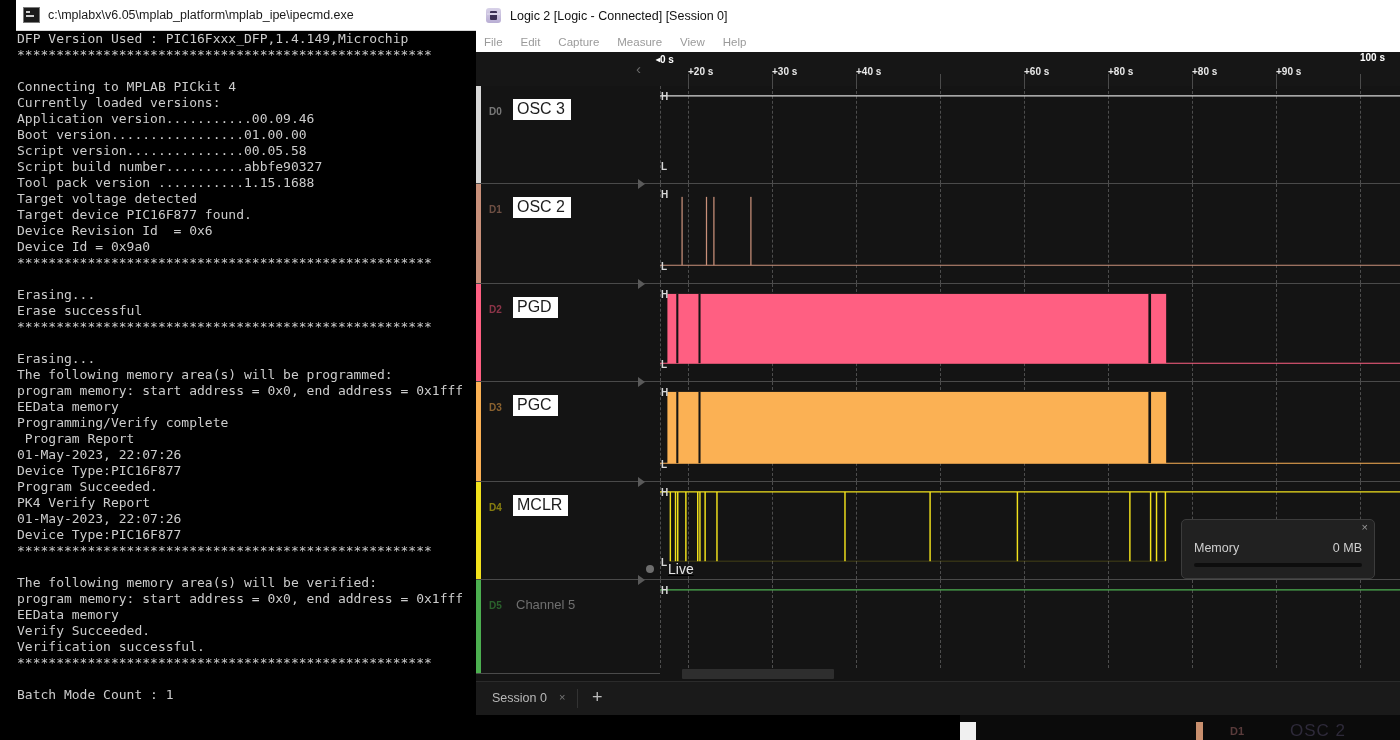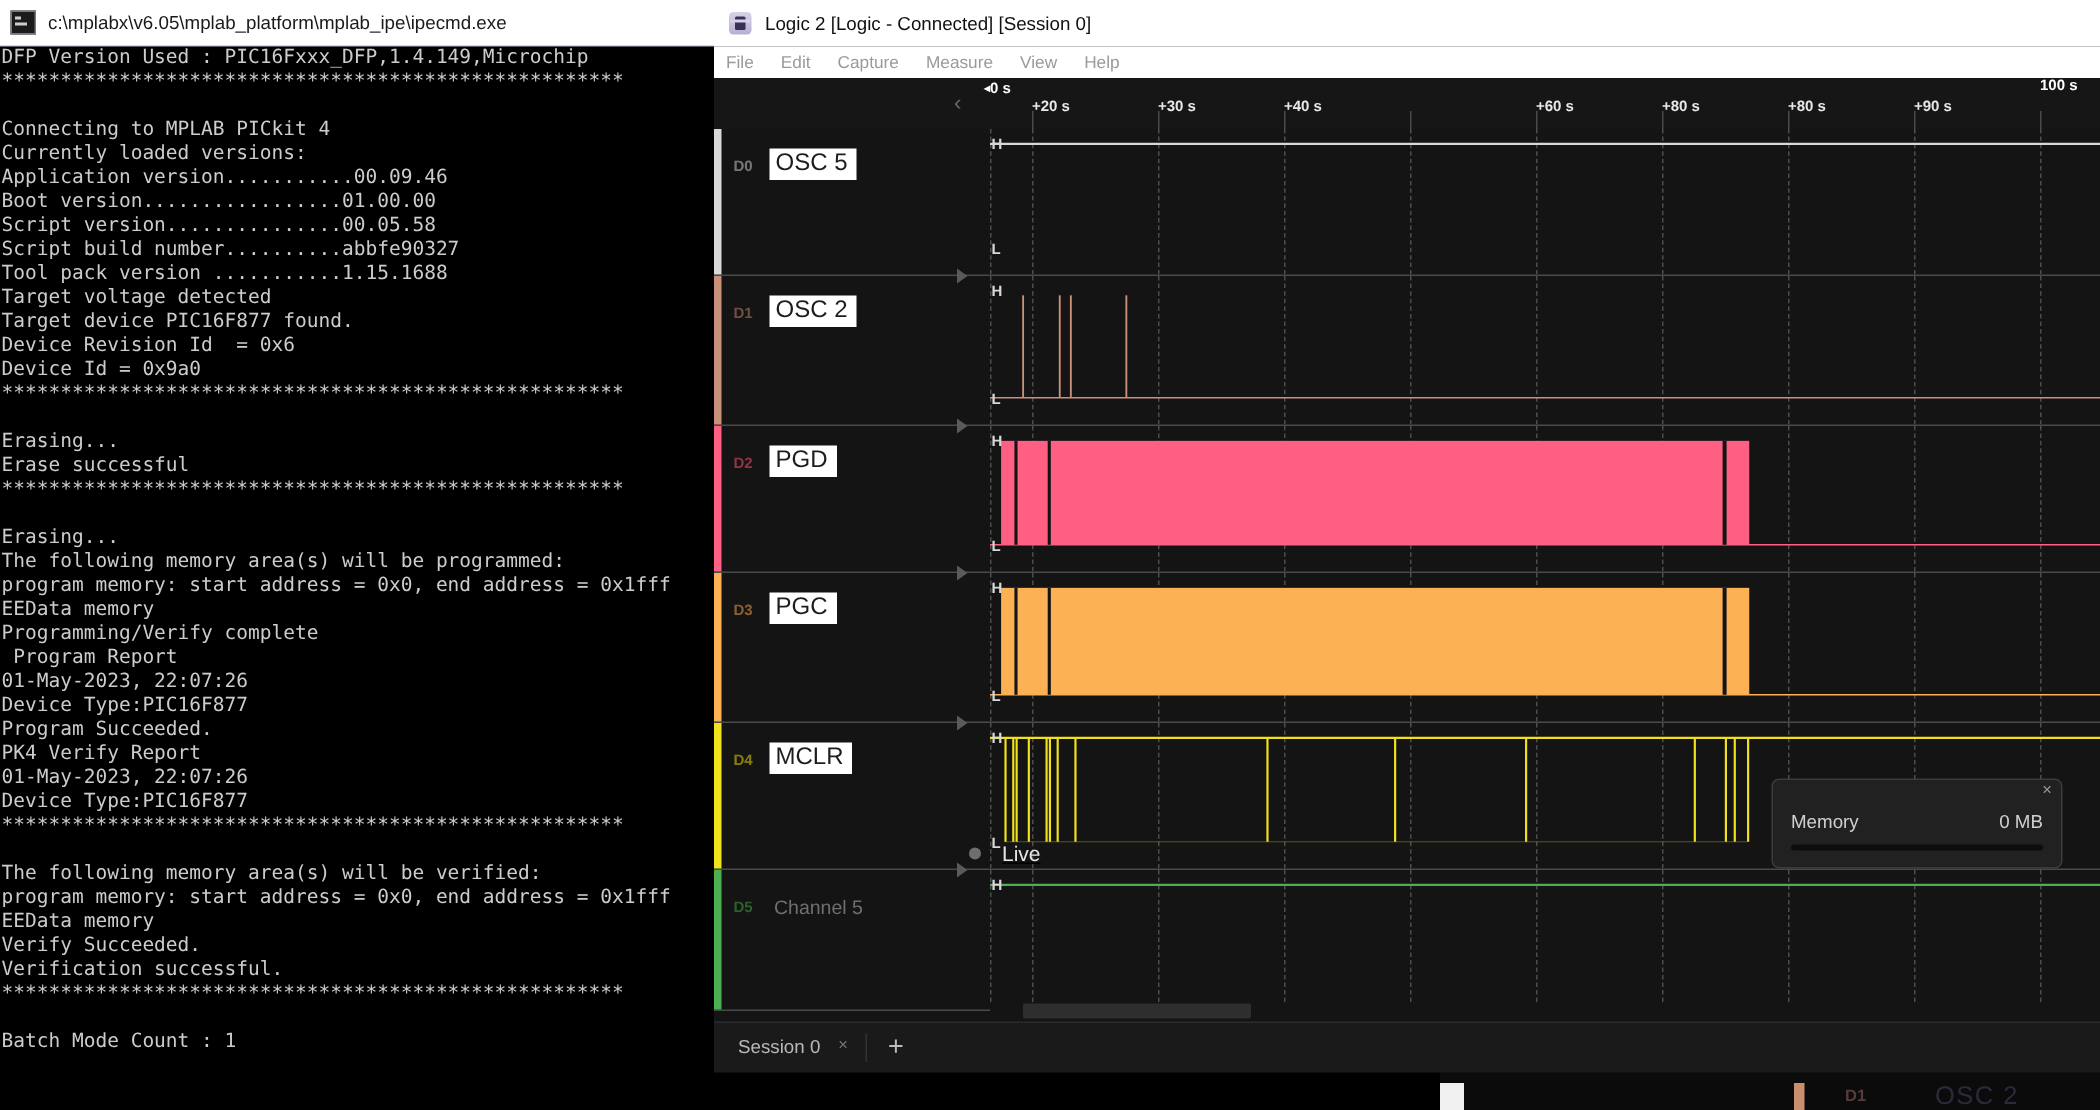--- a/index.html
+++ b/index.html
@@ -1,22 +1,22 @@
 <!DOCTYPE html>
 <html><head>
 <meta charset="utf-8">
 <title>ipecmd.exe / Logic 2</title>
 <style>
   html,body{margin:0;padding:0;background:#000;}
   body{width:1400px;height:740px;overflow:hidden;position:relative;
        font-family:"Liberation Sans",sans-serif;}
 
   
-  #console-window{position:absolute;left:0;top:0;width:476px;height:740px;
-    background:#4c1d95;overflow:hidden;}
+  #console-window{position:absolute;left:16px;top:0;width:476px;height:740px;
+    background:#e5e5e5;overflow:hidden;}
   #console-titlebar{height:31px;background:#ffffff;display:flex;align-items:center;
     padding-left:7px;box-sizing:border-box;border-bottom:1px solid #d6d6d6;}
   .cmd-icon{width:15px;height:14px;background:#1b1b1b;border:1px solid #7a7a7a;
     position:relative;flex:0 0 auto;}
   .cmd-icon::before{content:"";position:absolute;left:2px;top:3px;width:4px;height:2px;
     background:#cfcfcf;}
   .cmd-icon::after{content:"";position:absolute;left:2px;top:7px;width:8px;height:2px;
     background:#cfcfcf;}
   #console-title-text{font-size:12.5px;color:#1a1a1a;margin-left:8px;white-space:nowrap;
     font-family:"Liberation Sans",sans-serif;}
@@ -215,21 +215,21 @@
       <div class="ruler-tick" style="left: 800px;"></div>
       <span id="end-label" style="left: 884px;">100 s</span>
       <div class="ruler-tick" style="left: 884px;"></div>
     </div>
 
   <div id="channels">
       <div class="chan-row" style="height: 98px;">
         <div class="chan-colorbar" style="background: rgb(216, 216, 216);"></div>
         <div class="chan-left">
           <span class="chan-did" style="color: rgb(216, 216, 216); filter: brightness(0.55);">D0</span>
-          <span class="chan-name">OSC 5</span>
+          <span class="chan-name">OSC 3</span>
         </div>
         <div class="chan-plot">
           <div class="gridline" style="left: 0px;"></div>
           <div class="gridline" style="left: 28px;"></div>
           <div class="gridline" style="left: 112px;"></div>
           <div class="gridline" style="left: 196px;"></div>
           <div class="gridline" style="left: 280px;"></div>
           <div class="gridline" style="left: 364px;"></div>
           <div class="gridline" style="left: 448px;"></div>
           <div class="gridline" style="left: 532px;"></div>

